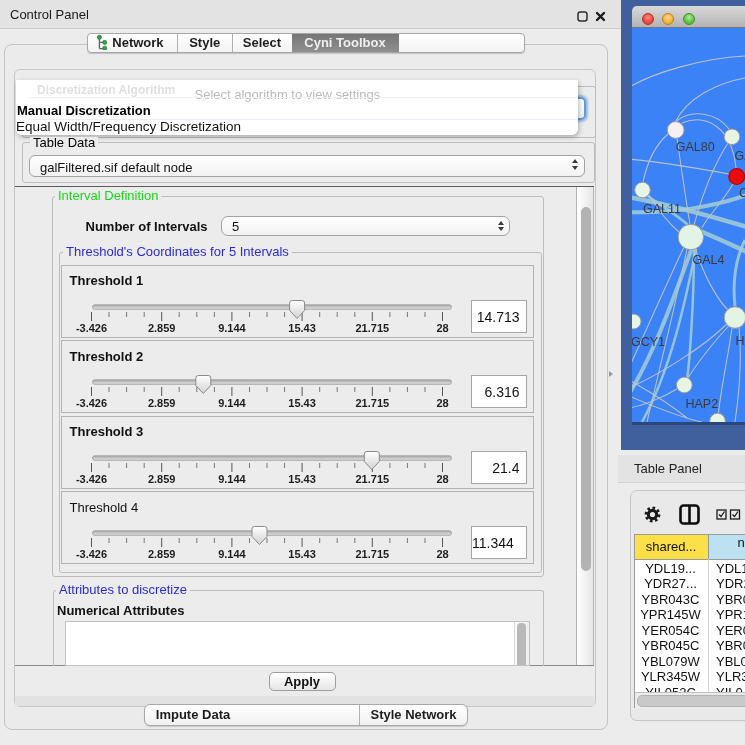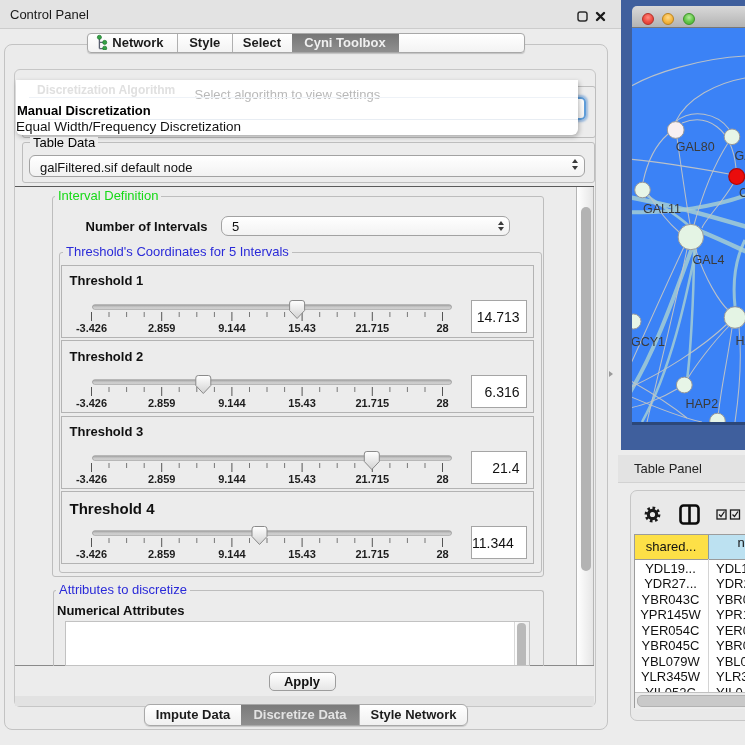--- a/index.html
+++ b/index.html
@@ -232,40 +232,39 @@
       <line x1="363.0" y1="46" x2="363.0" y2="51" stroke="#777" stroke-width="1"></line>
       <line x1="380.5" y1="46" x2="380.5" y2="55" stroke="#555" stroke-width="1"></line>
       <text x="29.5" y="66" font-size="11" font-weight="bold" fill="#1d1d1d" text-anchor="middle">-3.426</text>
       <text x="99.7" y="66" font-size="11" font-weight="bold" fill="#1d1d1d" text-anchor="middle">2.859</text>
       <text x="169.9" y="66" font-size="11" font-weight="bold" fill="#1d1d1d" text-anchor="middle">9.144</text>
       <text x="240.1" y="66" font-size="11" font-weight="bold" fill="#1d1d1d" text-anchor="middle">15.43</text>
       <text x="310.3" y="66" font-size="11" font-weight="bold" fill="#1d1d1d" text-anchor="middle">21.715</text>
       <text x="380.5" y="66" font-size="11" font-weight="bold" fill="#1d1d1d" text-anchor="middle">28</text>
       <path transform="translate(197.5,0)" d="M -5,34.5 h 10 a2.5,2.5 0 0 1 2.5,2.5 v 7.5 l -7.5,8 l -7.5,-8 v -7.5 a2.5,2.5 0 0 1 2.5,-2.5 z" fill="url(#th)" stroke="#8a8a8a" stroke-width="1"></path>
     </svg>
-<div class="abs" style="left:8px;top:7.5px;font-weight:bold;font-size:15px">Threshold 4</div>
+<div class="abs" style="left:8px;top:7.5px;font-weight:normal;font-size:13px">Threshold 4</div>
 </div>
 <div class="abs" style="left:471px;top:526px;width:55.5px;height:33px;border:1px solid #a5a5a5;background:#fff;font-size:14px;line-height:33px;text-align:right;padding-right:16px;box-sizing:border-box">11.344</div>
 
 <div class="grp" style="left:53px;top:590px;width:489px;height:80px;border-bottom:none;border-radius:3px 3px 0 0"></div>
 <div class="gt" style="left:56px;top:584px;color:#2a2ad8">Attributes to discretize</div>
 <div class="abs" style="left:57px;top:602.5px;font-size:13px;font-weight:bold">Numerical Attributes</div>
 <div class="abs" style="left:64.5px;top:620.5px;width:465px;height:45px;background:#fff;border:1px solid #c2c2c2;box-sizing:border-box;overflow:hidden">
   <div style="position:absolute;right:0;top:0;width:14px;height:45px;background:linear-gradient(90deg,#fdfdfd,#ededed);border-left:1px solid #d8d8d8"></div>
   <div style="position:absolute;right:2.8px;top:1.5px;width:8.5px;height:60px;background:#b9b9b9;border-radius:4px"></div>
 </div>
 
 <div class="abs" style="left:15px;top:666px;width:579px;height:40px;background:#ececec"></div>
 <div class="abs" style="left:15px;top:696px;width:579px;height:10px;background:#e2e2e2"></div>
 
 <div class="abs" style="left:268.5px;top:671.5px;width:67px;height:19.5px;background:linear-gradient(#ffffff,#e6e6e6);border:1px solid #9d9d9d;border-radius:5px;box-sizing:border-box;font-size:13px;font-weight:bold;text-align:center;line-height:18px">Apply</div>
 
 <div class="abs" style="left:144px;top:703.5px;width:322px;height:20.5px;background:linear-gradient(#ffffff,#f0f0f0);border:1px solid #a8a8a8;border-radius:6px;box-shadow:0 1px 1px rgba(0,0,0,0.15)">
   <div class="seg" style="left:0;width:96px;line-height:20px;font-weight:bold">Impute Data</div>
-  <div class="seg" style="left:96px;width:118px;line-height:20px;background:linear-gradient(#7b7b7b,#8f8f8f);color:#e3e3e3;font-weight:bold">Discretize Data</div>
   <div class="seg" style="left:214px;width:108px;line-height:20px;border-left:1px solid #b0b0b0;font-weight:bold">Style Network</div>
 </div>
 
 <div class="abs" style="left:87px;top:33px;width:436px;height:18px;background:linear-gradient(#ffffff,#f3f3f3);border:1px solid #a8a8a8;border-radius:4px;box-shadow:0 1px 1px rgba(0,0,0,0.18)">
   <div class="seg" style="left:0;width:89px;line-height:17.5px;font-weight:bold">&nbsp;&nbsp;&nbsp;Network</div>
   <div class="seg" style="left:89px;width:54.5px;line-height:17.5px;border-left:1px solid #b0b0b0;font-weight:bold">Style</div>
   <div class="seg" style="left:143.5px;width:60px;line-height:17.5px;border-left:1px solid #b0b0b0;font-weight:bold">Select</div>
   <div class="seg" style="left:203.5px;width:107px;line-height:17.5px;background:linear-gradient(#767676,#8f8f8f);color:#f0f0f0;font-weight:bold">Cyni Toolbox</div>
 </div>
 <svg class="abs" style="left:95px;top:34px" width="13" height="16" viewBox="0 0 13 16">

